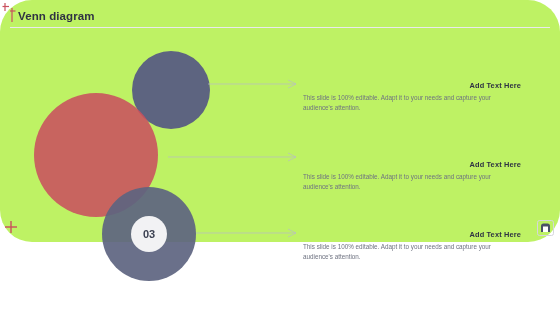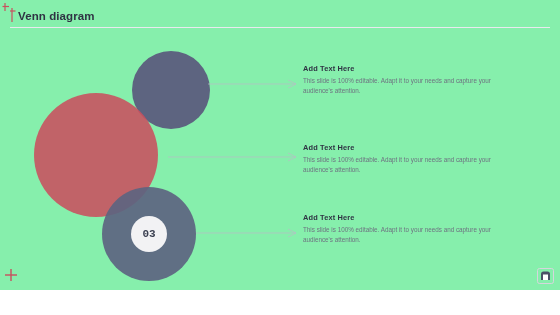--- a/index.html
+++ b/index.html
@@ -12,22 +12,23 @@
     height: 315px;
     font-family: "Liberation Sans", sans-serif;
     position: relative;
     overflow: hidden;
   }
 
   .slide {
     position: absolute;
     left: 0; top: 0;
     width: 560px;
-    height: 290px;
-    background: #86efac;
+    height: 242px;
+    background: #bef264;
+    border-radius: 32px;
   }
 
   
   .title {
     position: absolute;
     left: 18px;
     top: 10px;
     font-size: 11.5px;
     font-weight: bold;
     color: #2f3343;
@@ -68,33 +69,34 @@
     background: #f2f2f4;
     display: flex;
     align-items: center;
     justify-content: center;
     font-size: 11px;
     font-weight: bold;
     color: #3c4152;
   }
   .lbl-01 { left: 153px; top: 72px; }
   .lbl-02 { left: 78px; top: 137px; }
-  .lbl-03 { left: 131px; top: 216px; font-family: Liberation Mono, monospace; }
+  .lbl-03 { left: 131px; top: 216px; }
 
   
   .txt-block {
     position: absolute;
     width: 218px;
   }
   .txt-head {
     font-size: 7.4px;
     font-weight: bold;
     color: #2f3343;
-    margin: 0 0 3px 0;
+    margin: 17px 0 3px 0;
     letter-spacing: 0.15px;
+    text-align: right;
   }
   .txt-body {
     font-size: 6.3px;
     line-height: 1.65;
     color: #6e7280;
     margin: 0;
   }
   .blk-1 { left: 303px; top: 64px; }
   .blk-2 { left: 303px; top: 143px; }
   .blk-3 { left: 303px; top: 213px; }

